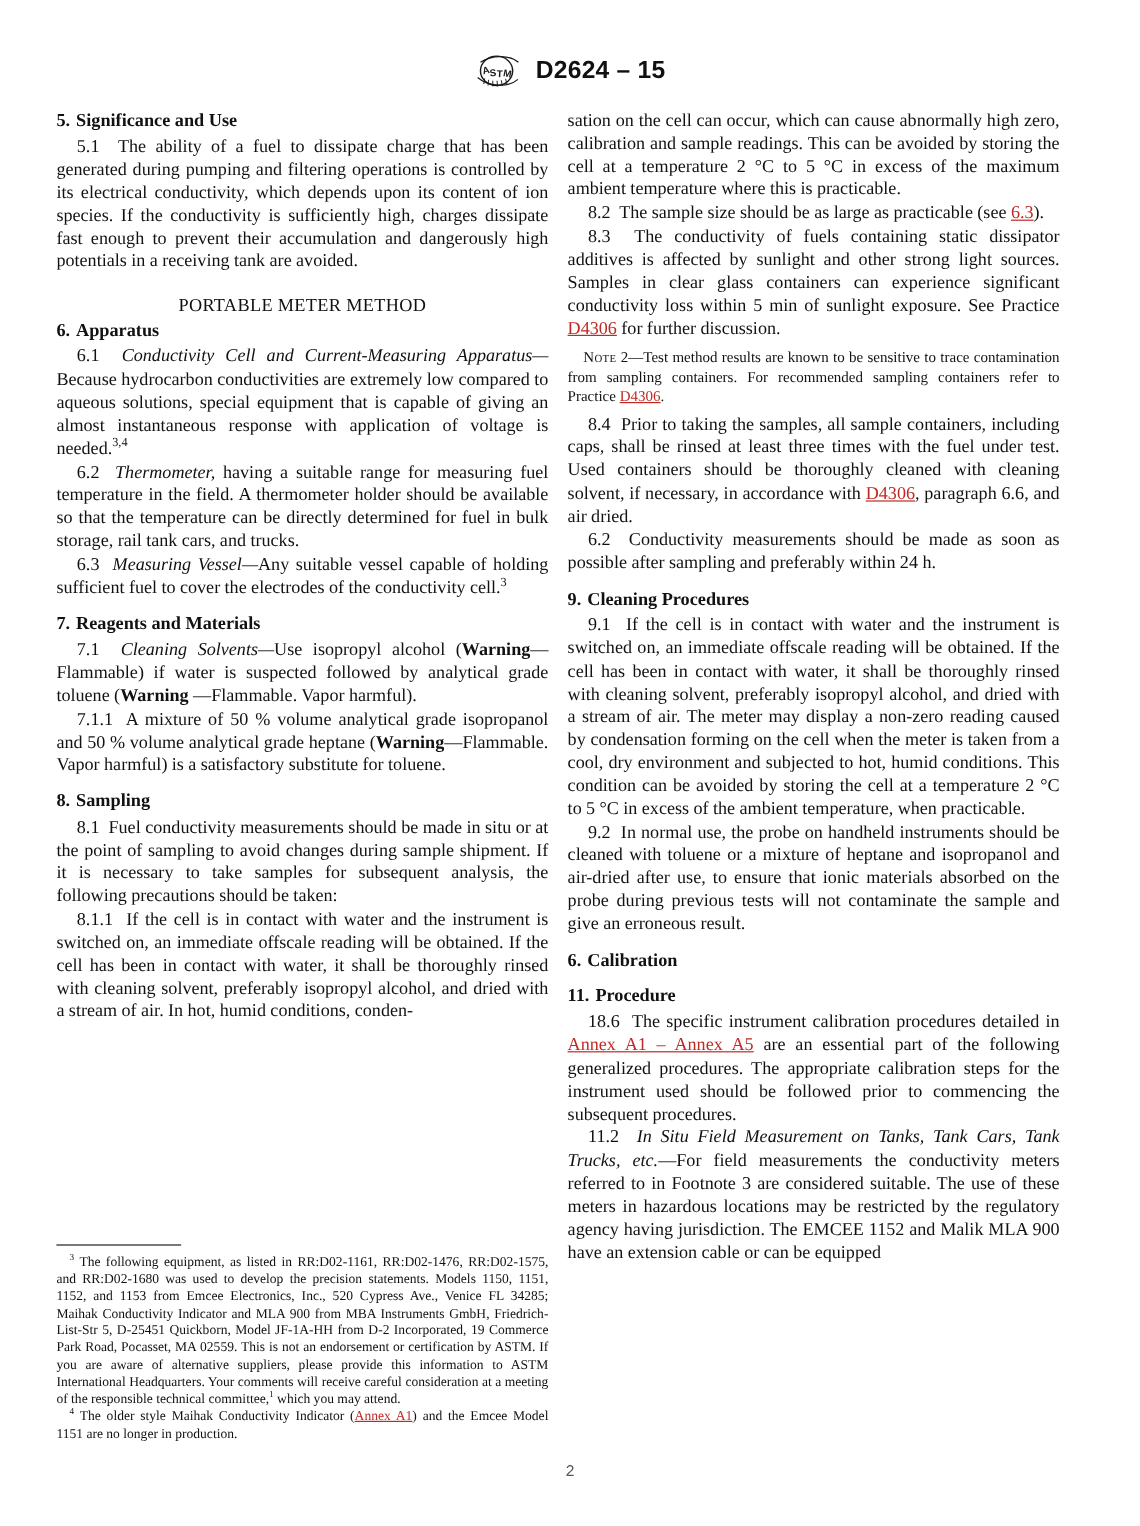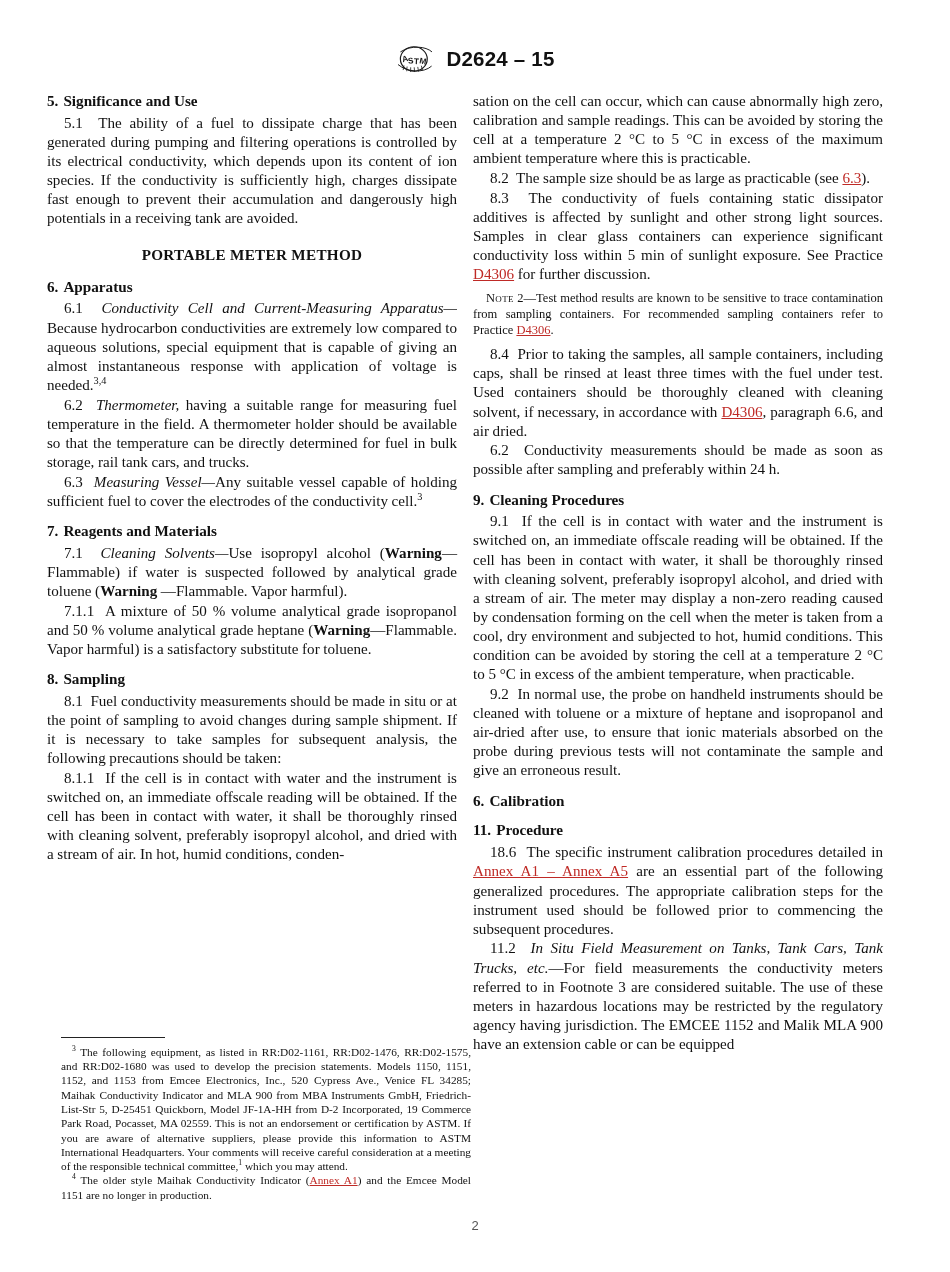--- a/index.html
+++ b/index.html
@@ -70,23 +70,23 @@
     font-size: 15.2px;
     font-weight: bold;
     margin: 0 0 3px 0;
     line-height: 1.24;
     text-indent: 0;
   }
   .sec-head .num { margin-right: 5px; }
 
   .center-head {
     font-size: 15.2px;
-    font-weight: bold;
+    font-weight: normal;
     text-align: center;
-    margin: 17px 0 14px 0;
+    margin: 17px 0 3px 0;
     letter-spacing: 0.3px;
   }
 
   p.para {
     font-size: 15.1px;
     line-height: 1.268;
     margin: 0 0 0.5px 0;
     text-align: justify;
     text-indent: 17px;
     -webkit-hyphens: none;
@@ -114,21 +114,21 @@
   .xref { color: #bf2a26; }
   sup {
     font-size: 0.68em;
     vertical-align: super;
     line-height: 0;
   }
 
   
   .footnotes {
     position: absolute;
-    left: 14px;
+    left: 0;
     bottom: 0;
     width: 410px;
   }
   .fn-rule {
     width: 104px;
     height: 0;
     border-top: 1.1px solid #222;
     margin: 0 0 7px 0;
   }
   p.footnote {

